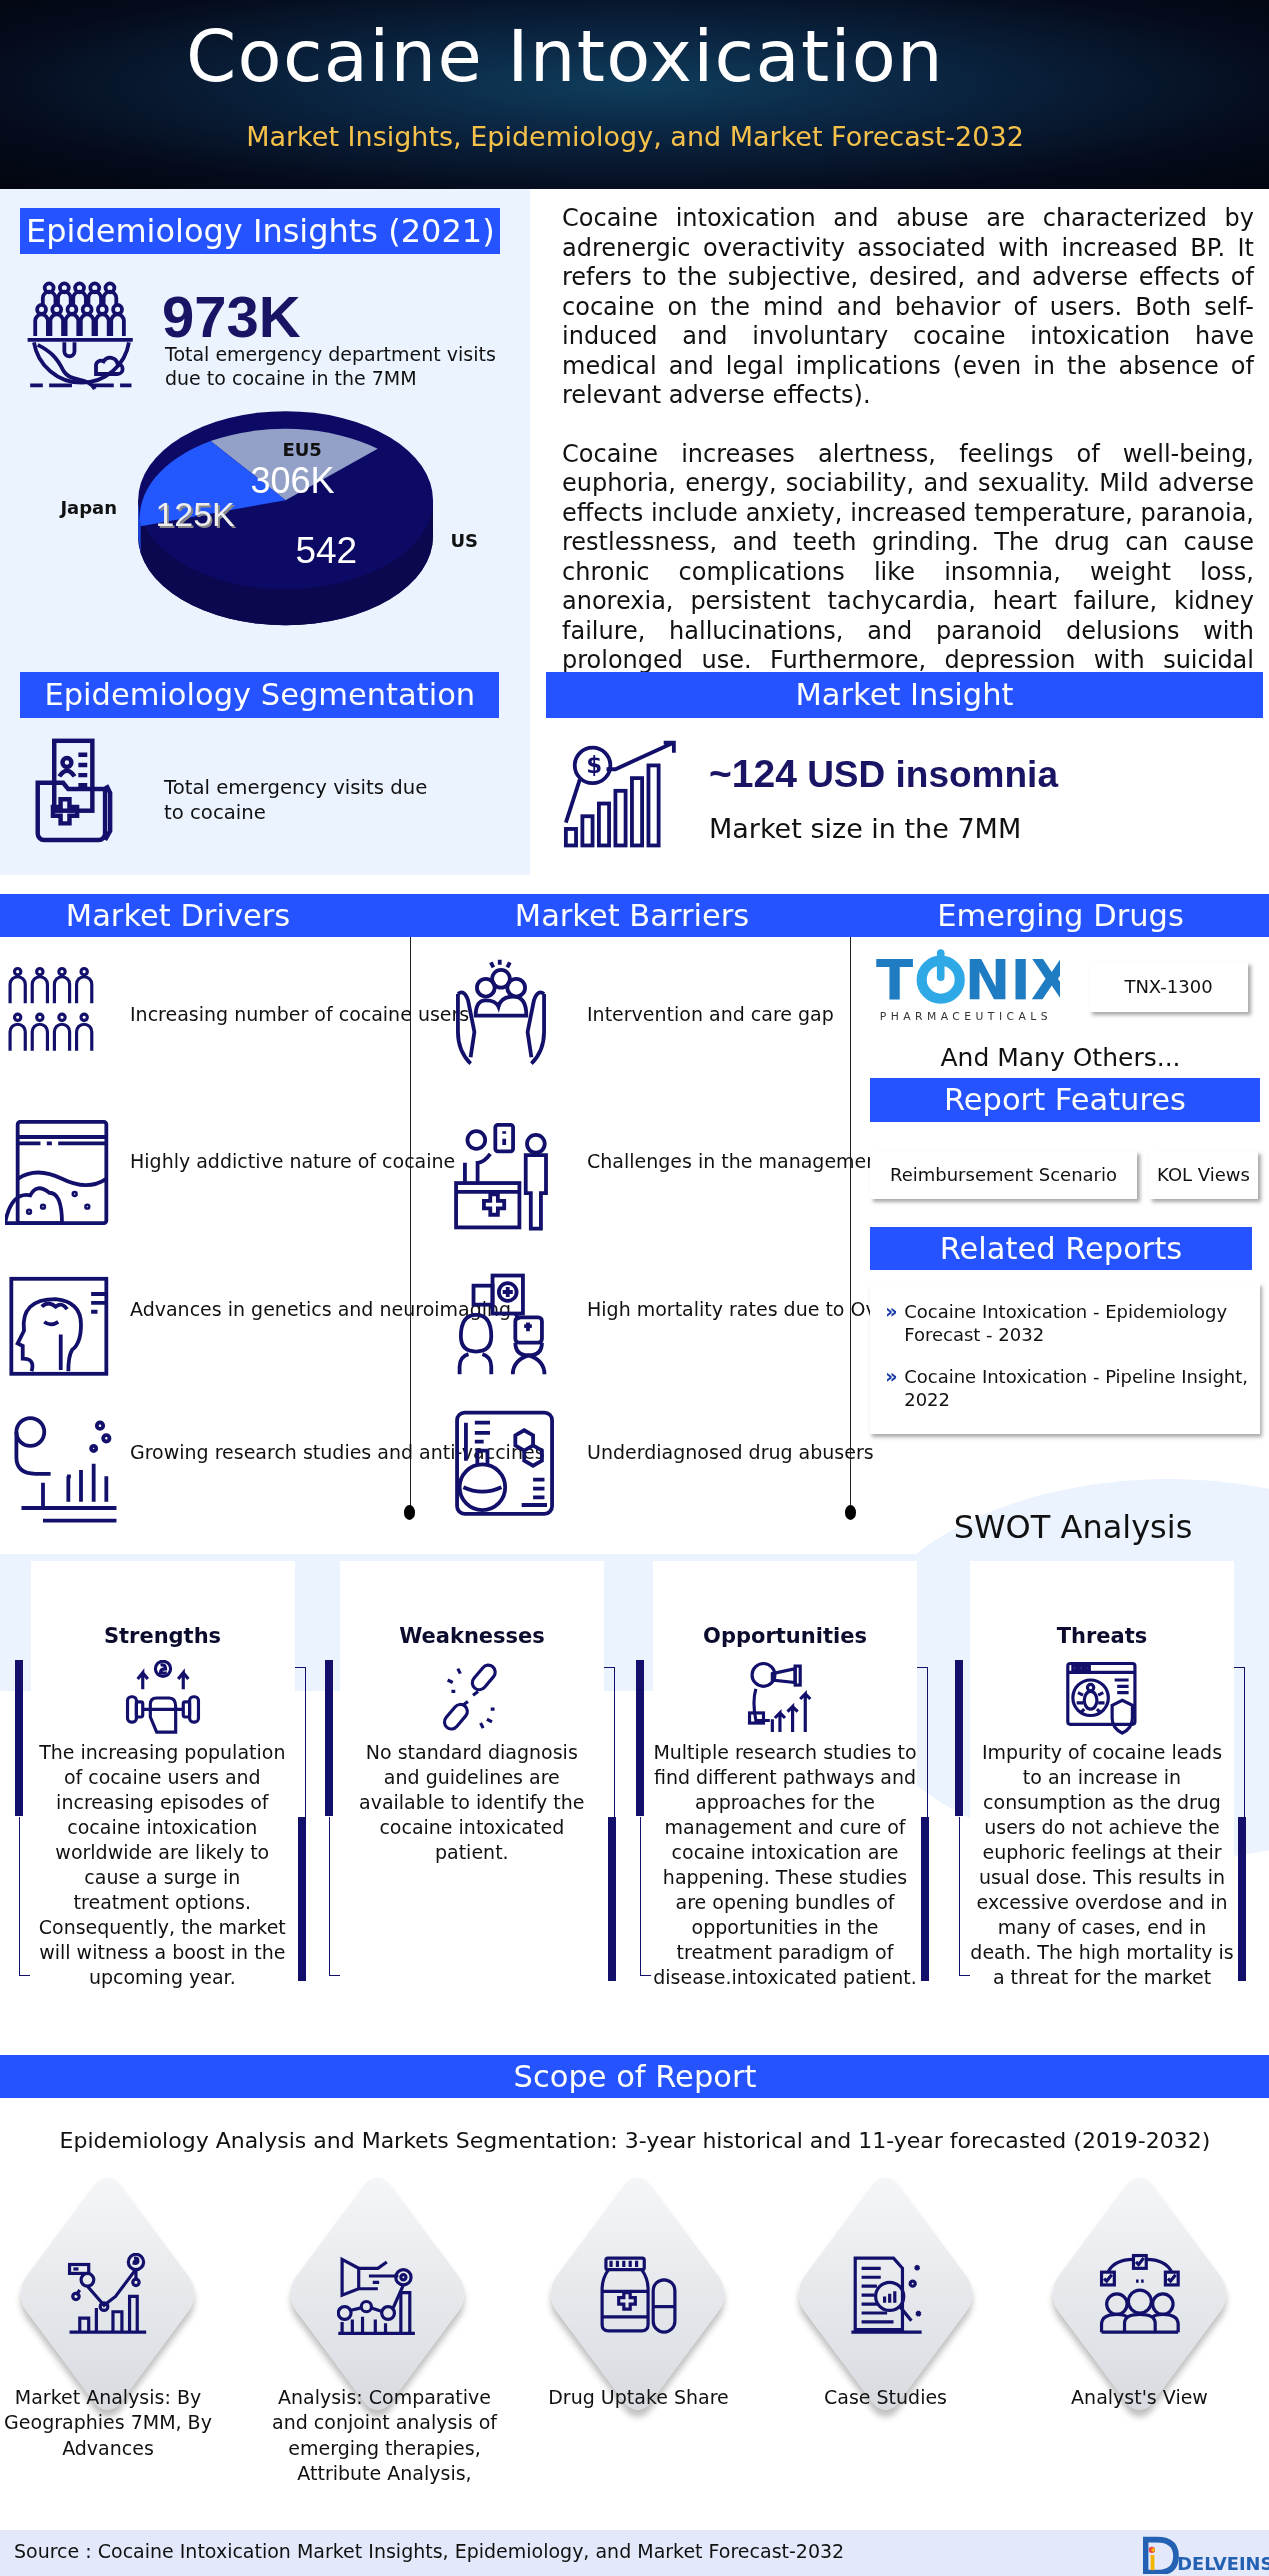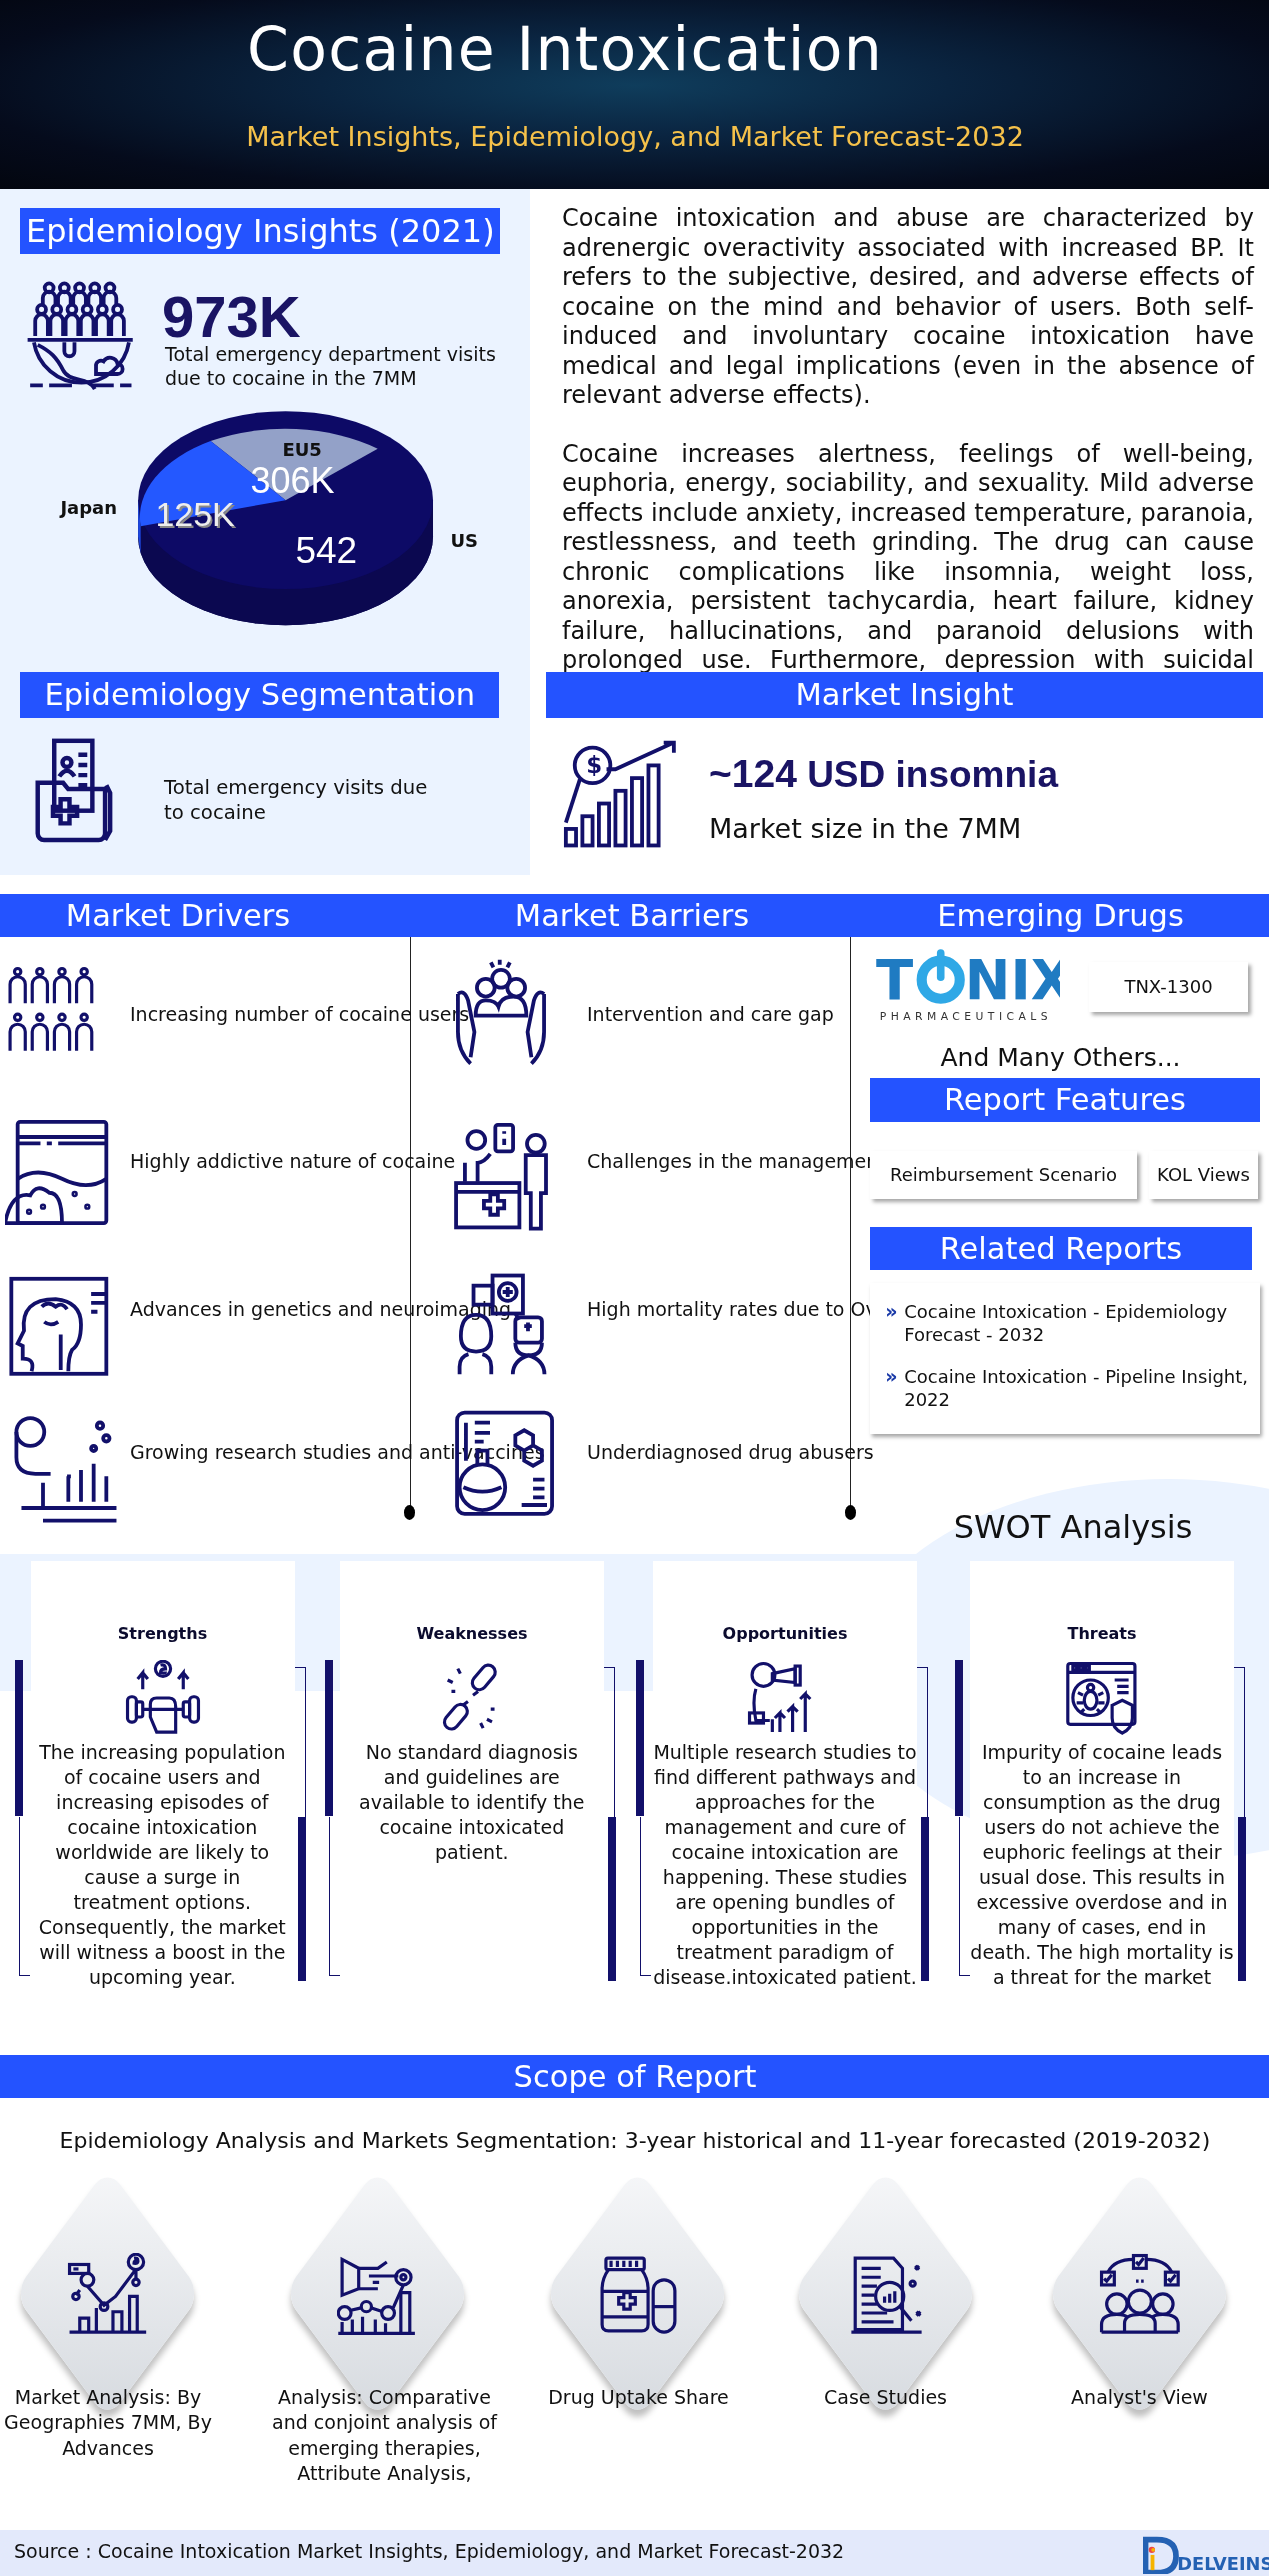--- a/index.html
+++ b/index.html
@@ -4,21 +4,21 @@
 <style>
   * { box-sizing: border-box; margin: 0; padding: 0; }
   html, body { width: 1270px; background: #ffffff; font-family: "Liberation Sans", "DejaVu Sans", sans-serif; color: #111; }
   .page { position: relative; width: 1270px; height: 2576px; overflow: hidden; background: #fff; }
   .abs { position: absolute; }
 
   
   .header { left: 0; top: 0; width: 1270px; height: 189px;
     background: radial-gradient(ellipse at 50% 45%, #0f3d5c 0%, #0a2440 35%, #050b1c 75%, #03060f 100%); }
   .header .title { position: absolute; left: 0; width: 1098px; top: 14px; text-align: center; color: #fff;
-    font-family: "DejaVu Sans", sans-serif; font-size: 60px; font-weight: normal; letter-spacing: 1.3px; padding-left: 32px; }
+    font-family: "DejaVu Sans", sans-serif; font-size: 72px; font-weight: normal; letter-spacing: 1.3px; padding-left: 32px; }
   .header .subtitle { position: absolute; left: 0; width: 1270px; top: 121px; text-align: center; color: #f5c14a;
     font-family: "DejaVu Sans", sans-serif; font-size: 27px; }
 
   .blue-bar { background: #2453ff; color: #fff; text-align: center; font-family: "DejaVu Sans", sans-serif; }
 
   
   .epi-panel { left: 0; top: 189px; width: 530px; height: 686px; background: #ebf3ff; }
   .epi-title { left: 20.3px; top: 208px; width: 480px; height: 46px; font-size: 32px; line-height: 46px; }
   .icon-people-globe { left: 25.4px; top: 279px; width: 111px; height: 114px; }
   .big-973 { left: 162px; top: 283px; font-size: 58px; font-weight: bold; color: #1a1464; font-family: "Liberation Sans", sans-serif; }
@@ -59,21 +59,21 @@
   .rr-title { left: 870px; top: 1227px; width: 382px; height: 43px; font-size: 30.5px; line-height: 43px; }
   .rr-box { left: 870px; top: 1283px; width: 390px; height: 151px; background: #fff; box-shadow: 1.9px 3.2px 3.8px rgba(0,0,0,0.35); padding: 16.5px 11.4px 0 15.2px; }
   .rr-item { display: flex; font-family: "DejaVu Sans", sans-serif; font-size: 18px; line-height: 23.5px; color: #111; margin-bottom: 18px; }
   .rr-item .chev { color: #1a3aa8; font-weight: bold; width: 19px; flex: none; font-size: 19px; }
 
   
   .swot-arc { left: 851px; top: 1479px; width: 635px; height: 381px; border-radius: 50%; background: #ebf3ff; }
   .swot-band { left: 0; top: 1554px; width: 1270px; height: 137px; background: #ebf3ff; }
   .swot-title { left: 851px; top: 1508px; width: 444px; text-align: center; font-family: "DejaVu Sans", sans-serif; font-size: 32px; color: #111; }
   .swot-card { background: #fff; }
-  .swot-h { position: absolute; left: 0; width: 100%; text-align: center; font-family: "DejaVu Sans", sans-serif; font-weight: bold; font-size: 16px; color: #0b0b2e; }
+  .swot-h { position: absolute; left: 0; width: 100%; text-align: center; font-family: "DejaVu Sans", sans-serif; font-weight: bold; font-size: 21px; color: #0b0b2e; }
   .swot-icon { position: absolute; width: 76px; height: 76px; }
   .swot-text { position: absolute; text-align: center; font-family: "DejaVu Sans", sans-serif; font-size: 19px; line-height: 25px; color: #111; }
   .br-thick { background: #12106a; width: 7.6px; }
   .br-thin { border-color: #12106a; border-style: solid; }
 
   
   .scope-bar { left: 0; top: 2055px; width: 1270px; height: 43px; font-size: 30.5px; line-height: 43px; }
   .scope-sub { left: 0; top: 2128px; width: 1270px; text-align: center; font-family: "DejaVu Sans", sans-serif; font-size: 22px; color: #111; }
   .diamond { width: 184px; height: 184px; }
   .diamond-inner { position: absolute; left: 50%; top: 50%; width: 133px; height: 133px; margin-left: -67px; margin-top: -67px;

